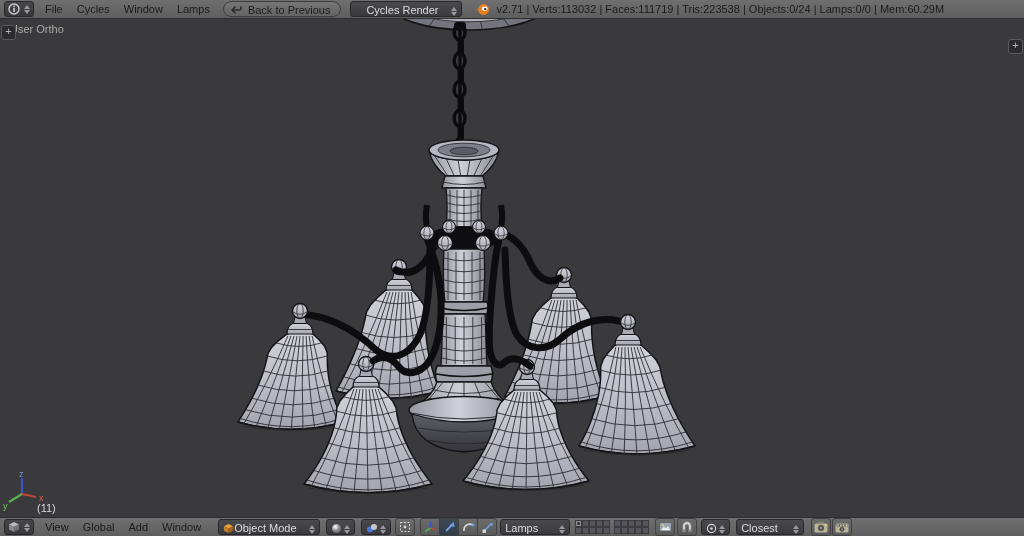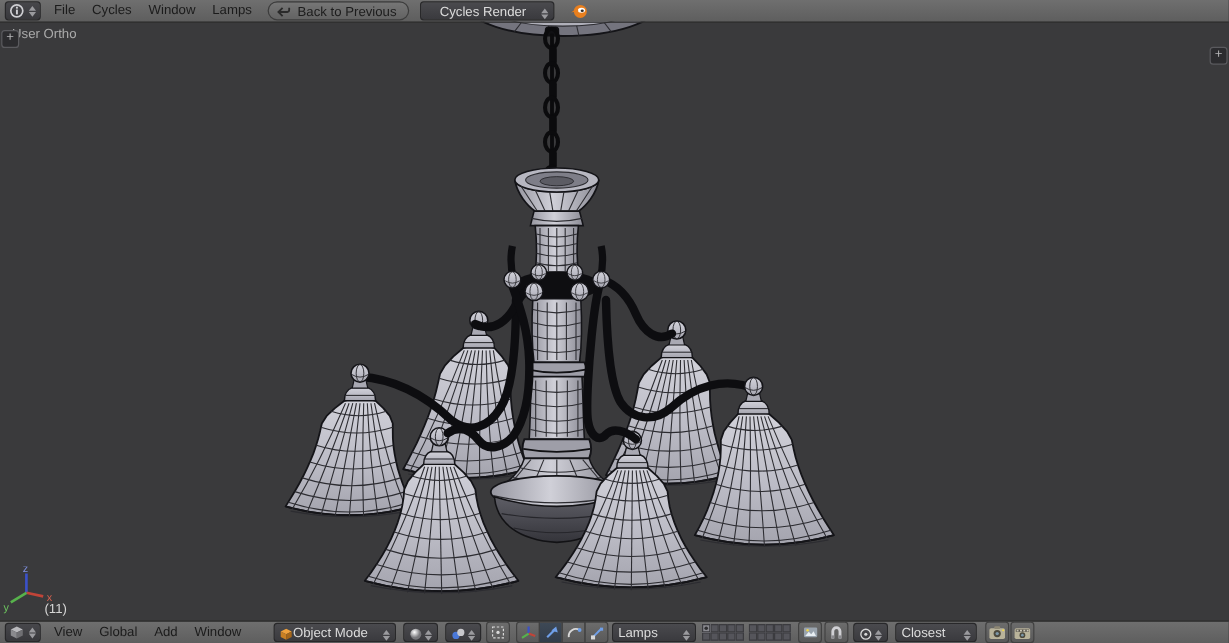--- a/index.html
+++ b/index.html
@@ -68,20 +68,21 @@
         <span class="arr-up"></span>
         <span class="arr-dn"></span>
       </span>
   </span>
   <svg width="15" height="13" viewBox="0 0 15 13" style="margin:0 6px 0 10px">
     <circle cx="8.6" cy="6.5" r="5.4" fill="#e87f1e"></circle>
     <ellipse cx="9.6" cy="5.6" rx="3" ry="2.1" fill="#fff"></ellipse>
     <ellipse cx="10.2" cy="5.9" rx="1.3" ry="1" fill="#2b2b2b"></ellipse>
     <path d="M1,7.5 L6,3.5 L7,6 Z" fill="#e87f1e"></path>
   </svg>
+  <span>v2.71 | Verts:113032 | Faces:111719 | Tris:223538 | Objects:0/24 | Lamps:0/0 | Mem:60.29M</span>
 </div>
 
 <svg id="scene" width="1024" height="536" viewBox="0 0 1024 536">
     <defs>
     <linearGradient id="bellG" x1="0" y1="0" x2="0" y2="1">
       <stop offset="0" stop-color="#d2d2da"></stop>
         <stop offset="0.55" stop-color="#bcbcc6"></stop>
         <stop offset="1" stop-color="#a4a4ae"></stop>
     </linearGradient>
     <linearGradient id="colG" x1="0" y1="0" x2="1" y2="0">
@@ -390,21 +391,21 @@
     <span class="arrows">
         <span class="arr-up"></span>
         <span class="arr-dn"></span>
       </span>
   </span>
   <span class="menu">View</span>
   <span class="menu">Global</span>
   <span class="menu">Add</span>
   <span class="menu">Window</span>
 
-  <span class="dd" style="width:92px;margin-left:20px">
+  <span class="dd" style="width:92px;margin-left:10px">
     <svg width="11" height="11" viewBox="0 0 12 12">
       <path d="M6,1 L11,3.5 L6,6 L1,3.5 Z" fill="#f0a13c"></path>
       <path d="M1,3.5 L6,6 L6,11 L1,8.5 Z" fill="#c87f24"></path>
       <path d="M11,3.5 L6,6 L6,11 L11,8.5 Z" fill="#a5661a"></path>
     </svg>
     <span class="lbl">Object Mode</span>
     <span class="arrows" style="margin-left:auto">
         <span class="arr-up"></span>
         <span class="arr-dn"></span>
       </span>

